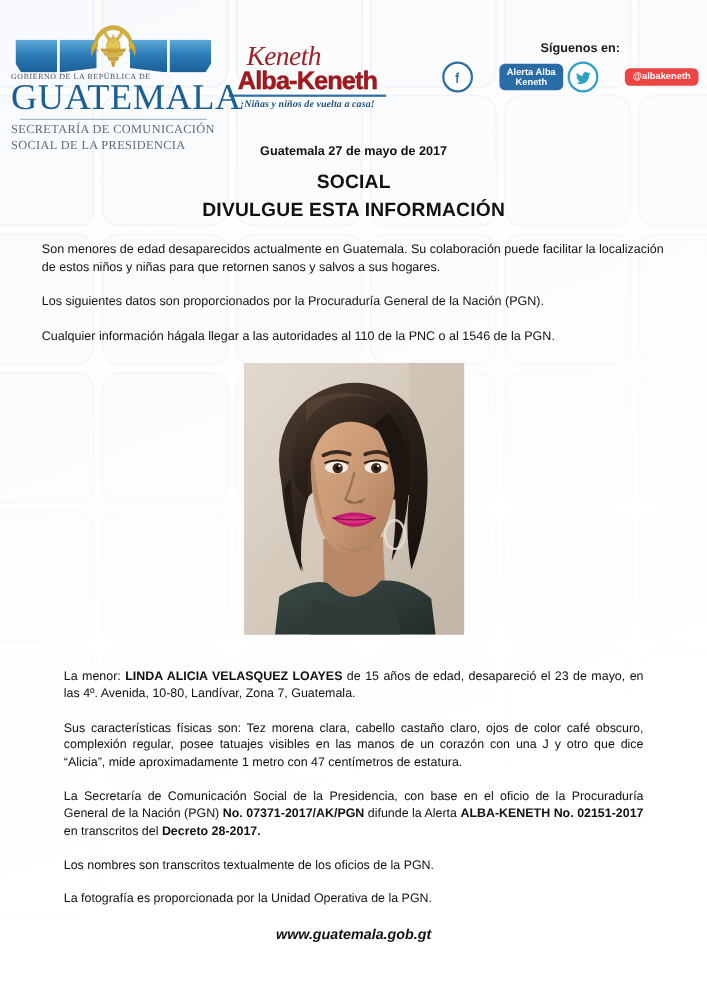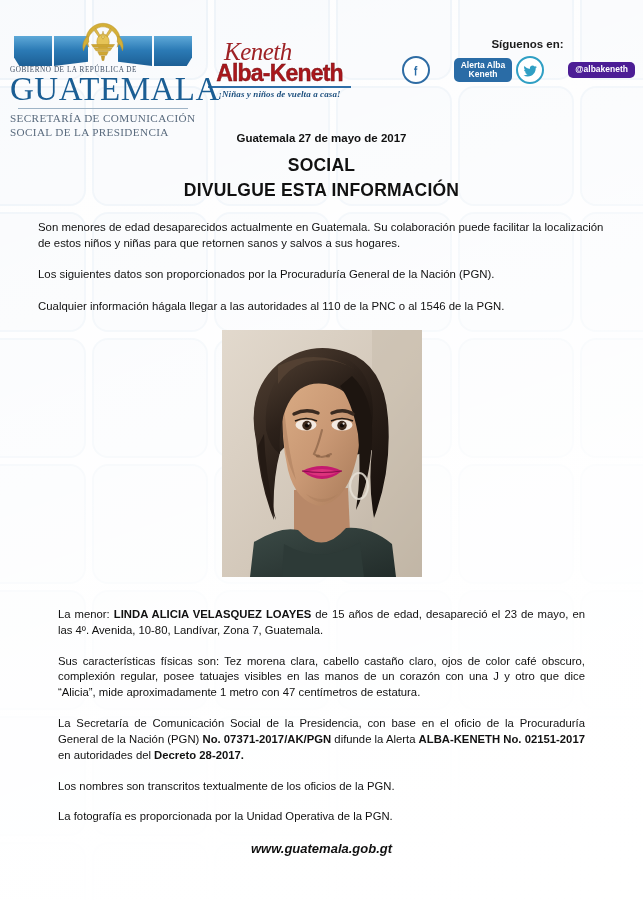--- a/index.html
+++ b/index.html
@@ -195,21 +195,21 @@
     border-radius: 5px;
     color: #fff;
     font-size: 8.5px;
     font-weight: bold;
     line-height: 1.08;
     padding: 3px 7px;
     flex: 0 0 auto;
     margin-left: 20px;
   }
   .pill.fb { background: #2a6ca6; }
-  .pill.tw { background: #4c1d95; }
+  .pill.tw { background: #ef4444; }
 
   
   .date-line {
     text-align: center;
     font-size: 11.5px;
     font-weight: bold;
     color: #111;
     margin-top: 2px;
   }
   .urgente {
@@ -489,21 +489,21 @@
           </g>
         </svg>
       </div>
     </div>
 
     <div class="body-txt">
       <p><span>La menor: </span><b>LINDA ALICIA VELASQUEZ LOAYES</b><span> de 15 años de edad, desapareció el 23 de mayo, en las 4º. Avenida, 10-80, Landívar, Zona 7, Guatemala.</span></p>
 
       <p>Sus características físicas son: Tez morena clara, cabello castaño claro, ojos de color café obscuro, complexión regular, posee tatuajes visibles en las manos de un corazón con una J y otro que dice “Alicia”, mide aproximadamente 1 metro con 47 centímetros de estatura.</p>
 
-      <p><span>La Secretaría de Comunicación Social de la Presidencia, con base en el oficio de la Procuraduría General de la Nación (PGN) </span><b>No. 07371-2017/AK/PGN</b><span> difunde la Alerta </span><b>ALBA-KENETH No. 02151-2017</b><span> en autoridades del </span><b>Decreto 28-2017.</b></p>
+      <p><span>La Secretaría de Comunicación Social de la Presidencia, con base en el oficio de la Procuraduría General de la Nación (PGN) </span><b>No. 07371-2017/AK/PGN</b><span> difunde la Alerta </span><b>ALBA-KENETH No. 02151-2017</b><span> en transcritos del </span><b>Decreto 28-2017.</b></p>
 
       <p class="nojust">Los nombres son transcritos textualmente de los oficios de la PGN.</p>
       <p class="nojust">La fotografía es proporcionada por la Unidad Operativa de la PGN.</p>
     </div>
 
     <div class="footer-url">www.guatemala.gob.gt</div>
 
   </div>
 </div>
 

